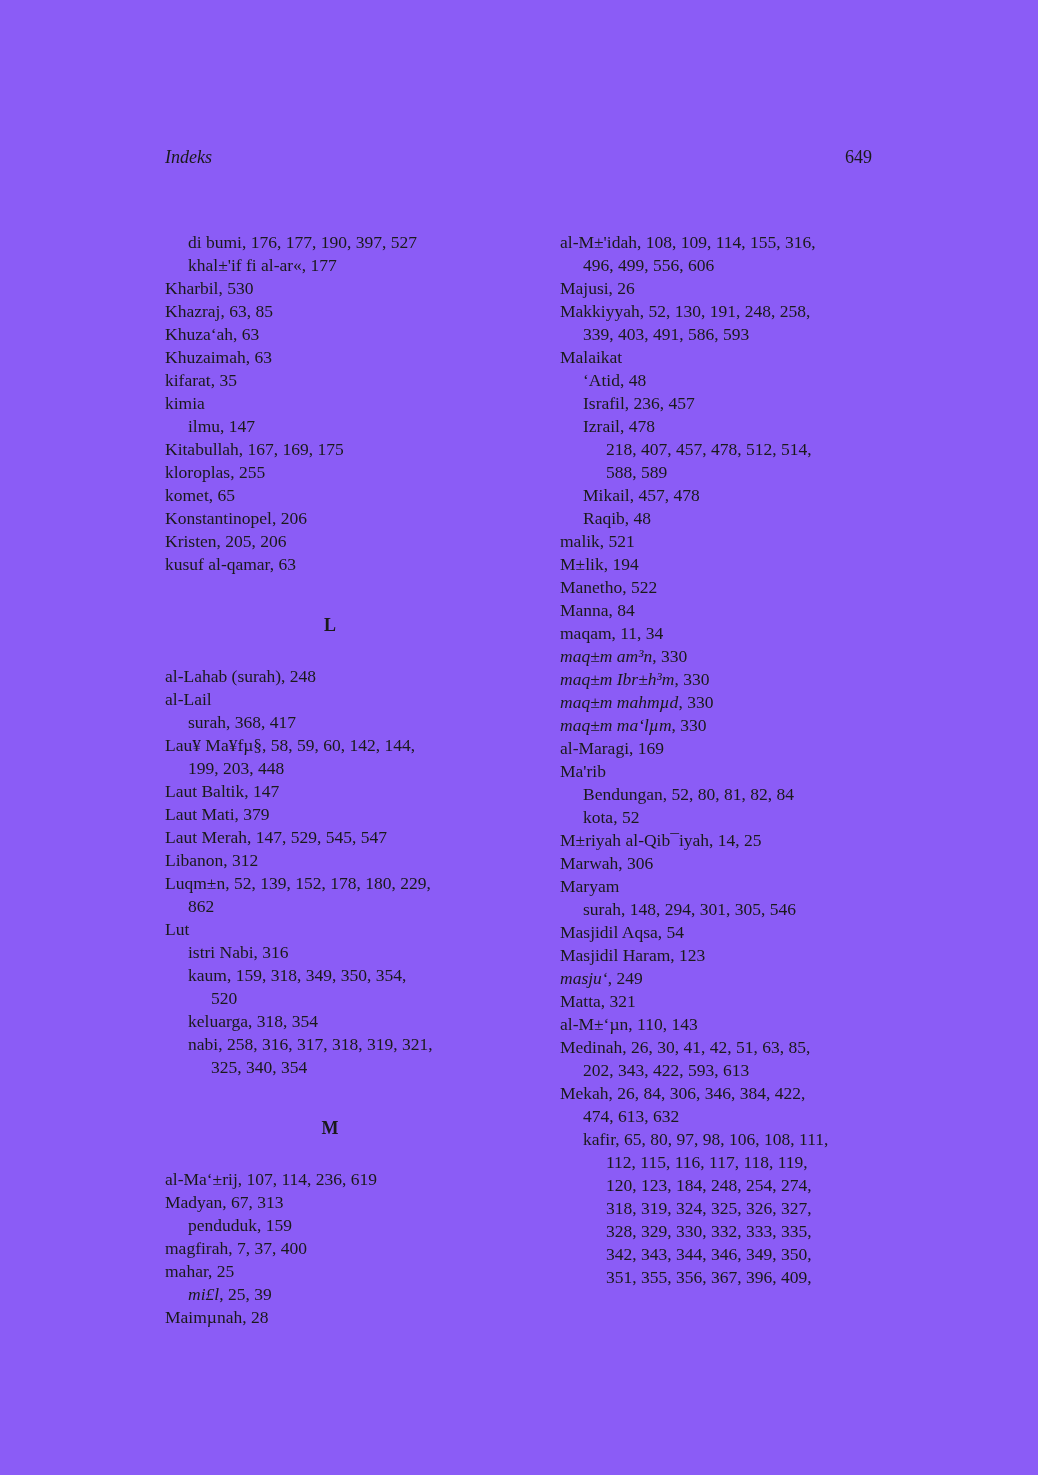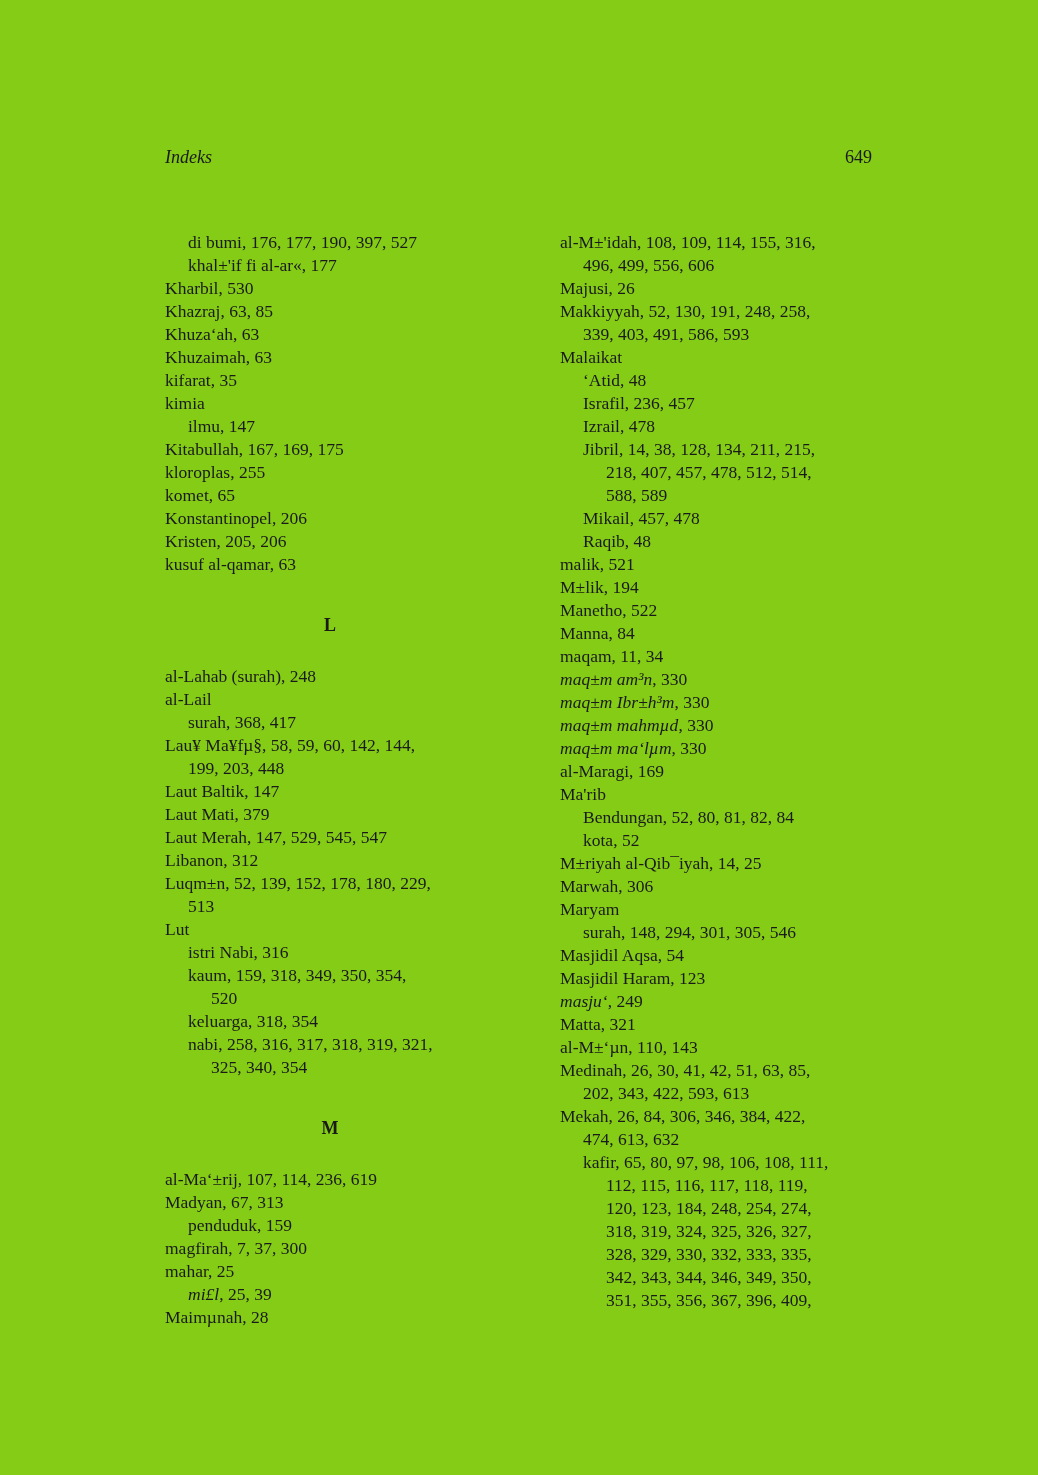--- a/index.html
+++ b/index.html
@@ -11,21 +11,21 @@
     width: 1038px;
     height: 1475px;
     font-family: "Liberation Serif", "DejaVu Serif", serif;
     color: #1a1a1a;
     -webkit-font-smoothing: antialiased;
   }
   .page {
     position: relative;
     width: 1038px;
     height: 1475px;
-    background: #84cc16;
+    background: #8b5cf6;
     overflow: hidden;
   }
   .header {
     position: absolute;
     top: 146px;
     left: 165px;
     right: 166px;
     display: flex;
     justify-content: space-between;
     align-items: baseline;
@@ -98,48 +98,47 @@
         <div class="entry in0">al-Lahab (surah), 248</div>
         <div class="entry in0">al-Lail</div>
         <div class="entry in1">surah, 368, 417</div>
         <div class="entry in0">Lau¥ Ma¥fµ§, 58, 59, 60, 142, 144,</div>
         <div class="entry in1">199, 203, 448</div>
         <div class="entry in0">Laut Baltik, 147</div>
         <div class="entry in0">Laut Mati, 379</div>
         <div class="entry in0">Laut Merah, 147, 529, 545, 547</div>
         <div class="entry in0">Libanon, 312</div>
         <div class="entry in0">Luqm±n, 52, 139, 152, 178, 180, 229,</div>
-        <div class="entry in1">513</div>
+        <div class="entry in1">862</div>
         <div class="entry in0">Lut</div>
         <div class="entry in1">istri Nabi, 316</div>
         <div class="entry in1">kaum, 159, 318, 349, 350, 354,</div>
         <div class="entry in2">520</div>
         <div class="entry in1">keluarga, 318, 354</div>
         <div class="entry in1">nabi, 258, 316, 317, 318, 319, 321,</div>
         <div class="entry in2">325, 340, 354</div>
         <div class="heading">M</div>
         <div class="entry in0">al-Ma‘±rij, 107, 114, 236, 619</div>
         <div class="entry in0">Madyan, 67, 313</div>
         <div class="entry in1">penduduk, 159</div>
-        <div class="entry in0">magfirah, 7, 37, 300</div>
+        <div class="entry in0">magfirah, 7, 37, 400</div>
         <div class="entry in0">mahar, 25</div>
         <div class="entry in1"><em>mi£l</em><span>, 25, 39</span></div>
         <div class="entry in0">Maimµnah, 28</div>
       </div>
     <div class="col col-right" id="col-right">
         <div class="entry in0">al-M±'idah, 108, 109, 114, 155, 316,</div>
         <div class="entry in1">496, 499, 556, 606</div>
         <div class="entry in0">Majusi, 26</div>
         <div class="entry in0">Makkiyyah, 52, 130, 191, 248, 258,</div>
         <div class="entry in1">339, 403, 491, 586, 593</div>
         <div class="entry in0">Malaikat</div>
         <div class="entry in1">‘Atid, 48</div>
         <div class="entry in1">Israfil, 236, 457</div>
         <div class="entry in1">Izrail, 478</div>
-        <div class="entry in1">Jibril, 14, 38, 128, 134, 211, 215,</div>
         <div class="entry in2">218, 407, 457, 478, 512, 514,</div>
         <div class="entry in2">588, 589</div>
         <div class="entry in1">Mikail, 457, 478</div>
         <div class="entry in1">Raqib, 48</div>
         <div class="entry in0">malik, 521</div>
         <div class="entry in0">M±lik, 194</div>
         <div class="entry in0">Manetho, 522</div>
         <div class="entry in0">Manna, 84</div>
         <div class="entry in0">maqam, 11, 34</div>
         <div class="entry in0"><em>maq±m am³n</em><span>, 330</span></div>

